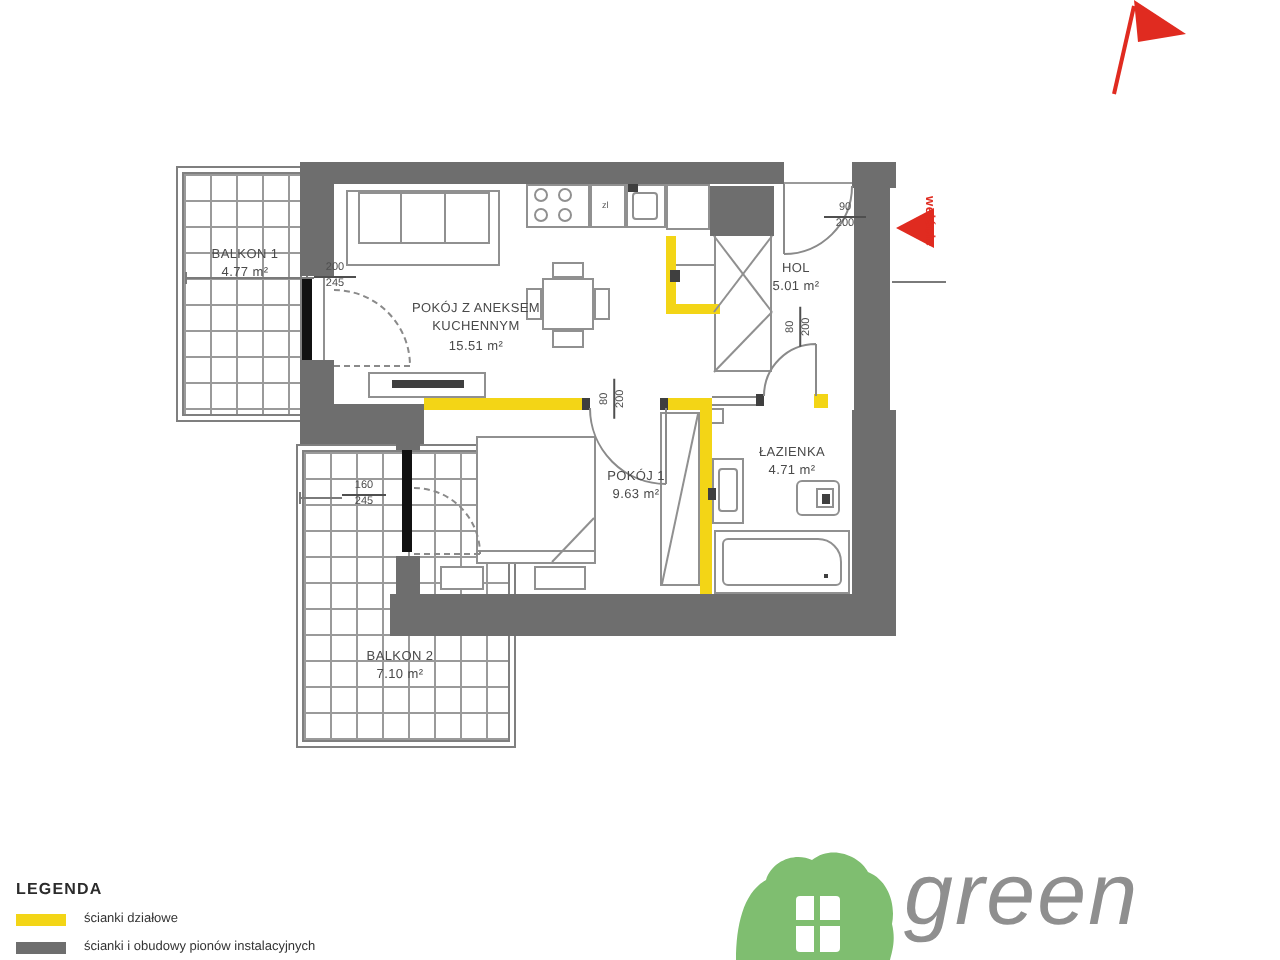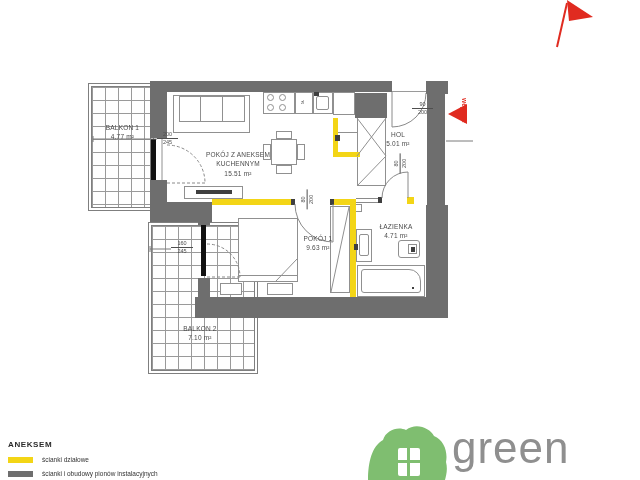--- a/index.html
+++ b/index.html
@@ -28,21 +28,21 @@
                 font-weight:500;letter-spacing:.1px;}
   #wejscie{position:absolute;left:468px;top:98px;width:40px;font-size:6.5px;font-weight:bold;
            color:#e02b20;transform:rotate(90deg);transform-origin:left top;z-index:8;letter-spacing:.3px;}
   #svg-layer{position:absolute;left:0;top:0;z-index:6;pointer-events:none;}
   #legend{position:absolute;left:8px;top:440px;z-index:8;}
   #legend-title{font-size:8px;font-weight:bold;color:#2b2b2b;letter-spacing:.6px;}
   .leg-row{display:flex;align-items:center;margin-top:7px;}
   .leg-swatch{width:25px;height:6px;margin-right:9px;}
   .leg-label{font-size:6.5px;color:#333;}
   #logo{position:absolute;left:368px;top:424px;width:272px;height:56px;z-index:8;}
-  #logo-word1{position:absolute;left:84px;top:2px;font-size:44px;line-height:1;color:#8f8f8f;letter-spacing:1px;}
+  #logo-word1{position:absolute;left:84px;top:2px;font-size:44px;line-height:1;color:#8f8f8f;letter-spacing:1px;font-style:italic;}
   #logo-word2{position:absolute;left:87px;top:49px;font-size:44px;line-height:1;color:#7fbe70;letter-spacing:1px;}
 </style>
 </head>
 <body>
 
 <div id="screen">
 
 
   <div class="balc" style="left:88px;top:83px;width:64px;height:126px;">
     <div class="balc-in"></div>
@@ -198,21 +198,21 @@
     <div>200</div>
   </div>
   <div class="dim vdim" style="left:390px;top:156px;width:20px;">
     <div class="dtop">80</div>
     <div>200</div>
   </div>
 
   <div id="wejscie">wejście</div>
 
   <div id="legend">
-    <div id="legend-title">ANEKSEM</div>
+    <div id="legend-title">LEGENDA</div>
     <div class="leg-row">
       <div class="leg-swatch" style="background:#f3d516;"></div>
       <div class="leg-label">ścianki działowe</div>
     </div>
     <div class="leg-row">
       <div class="leg-swatch" style="background:#6e6e6e;"></div>
       <div class="leg-label">ścianki i obudowy pionów instalacyjnych</div>
     </div>
   </div>
 

